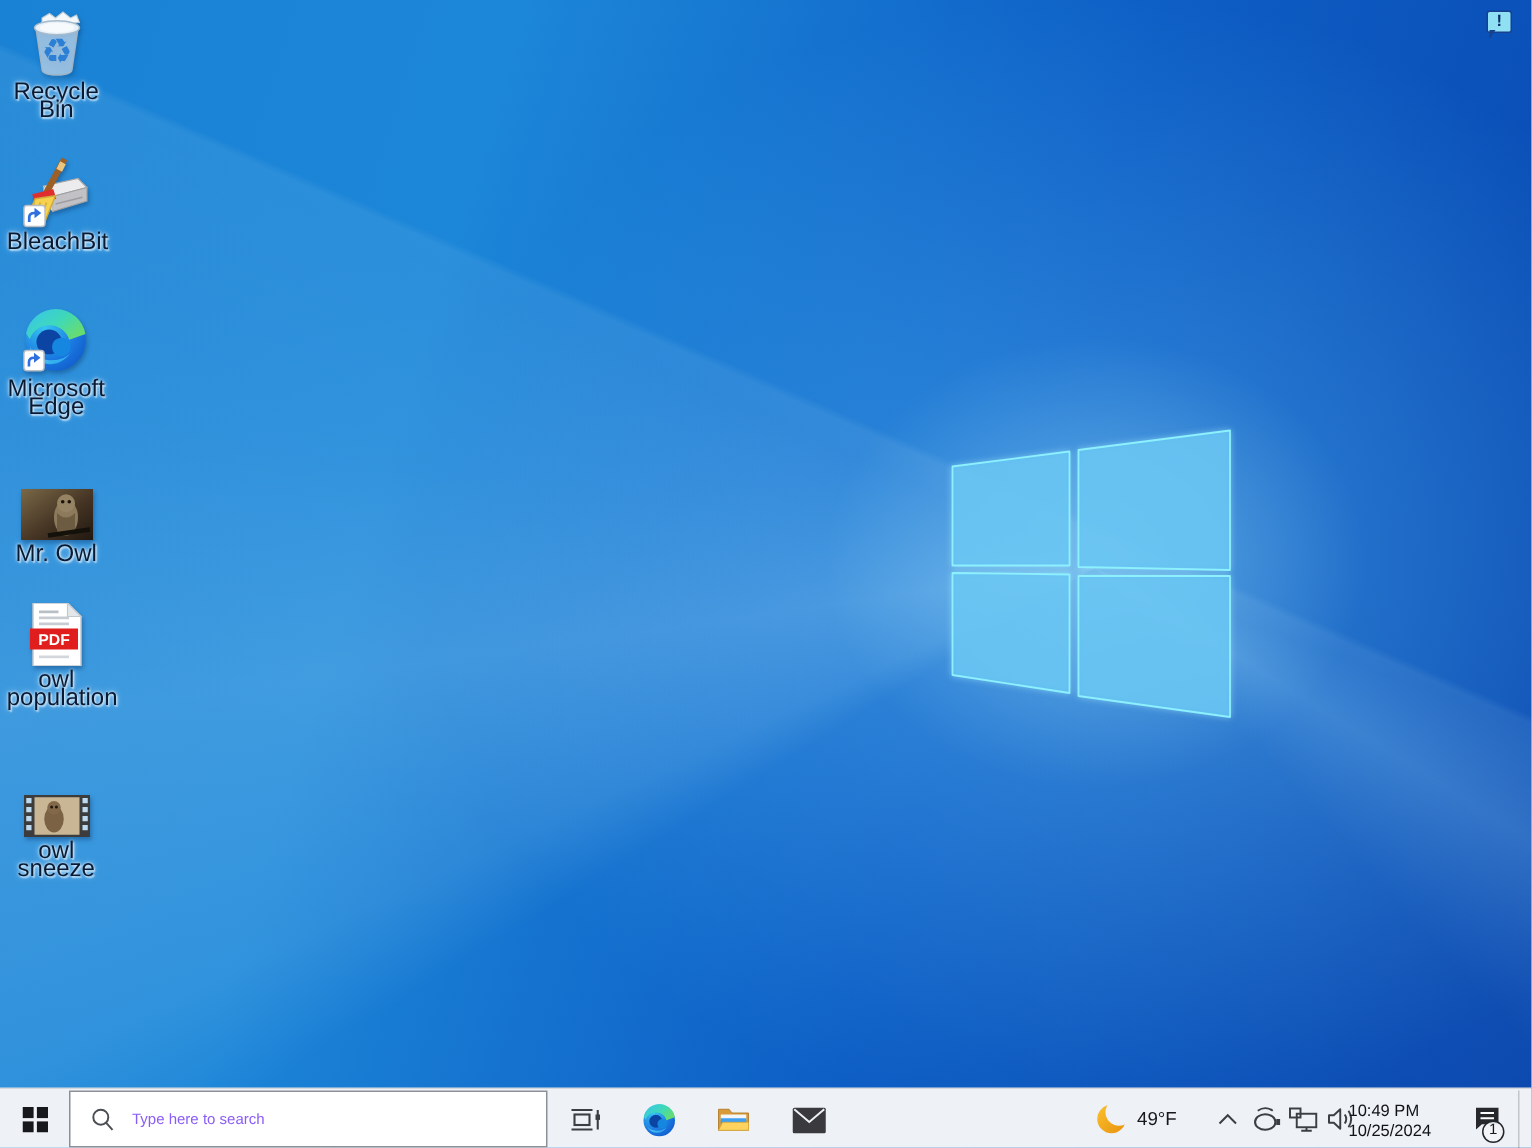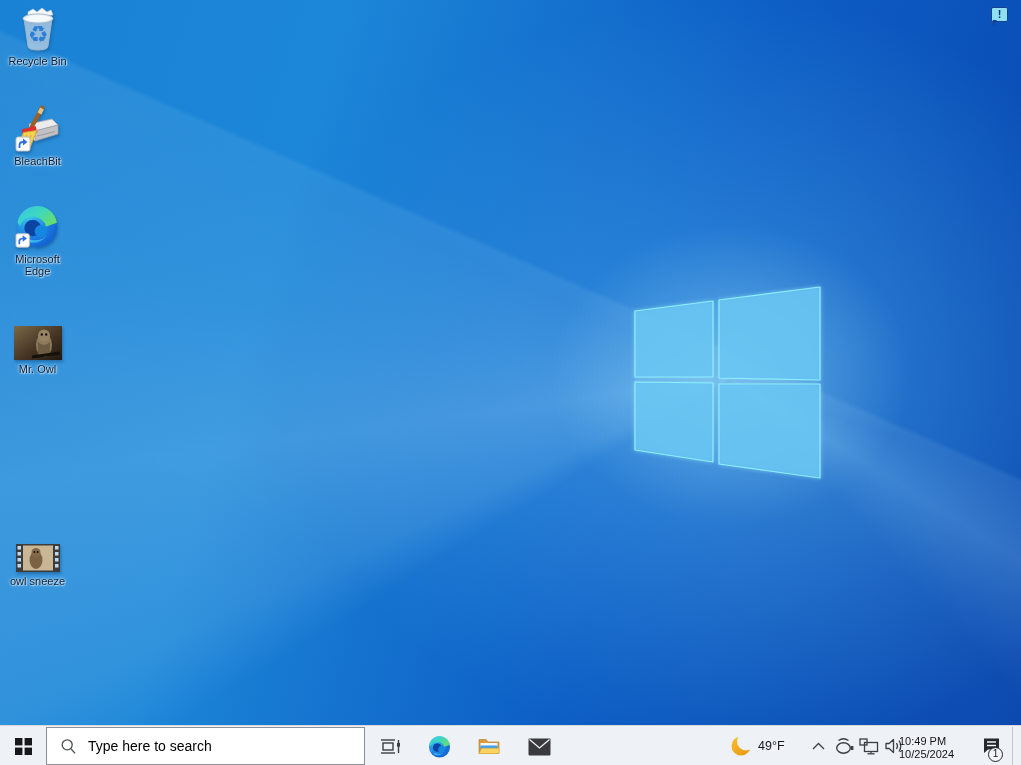--- a/index.html
+++ b/index.html
@@ -10,34 +10,34 @@
       radial-gradient(240px 200px at 71.5% 49%, rgba(190,245,255,.35), rgba(190,245,255,0) 75%),
       radial-gradient(640px 540px at 71.5% 49%, rgba(105,205,255,.40), rgba(105,205,255,0) 70%),
       conic-gradient(from 238deg at 71.5% 49.5%, rgba(255,255,255,0) 0deg, rgba(190,235,255,.13) 7deg, rgba(205,242,255,.20) 24deg, rgba(190,235,255,.09) 42deg, rgba(255,255,255,0) 57deg, rgba(255,255,255,0) 360deg),
       conic-gradient(from 110deg at 71.5% 49.5%, rgba(255,255,255,0) 0deg, rgba(170,225,255,.15) 12deg, rgba(255,255,255,0) 28deg, rgba(255,255,255,0) 360deg),
       linear-gradient(107deg, #1a82d4 0%, #1c86d8 28%, #0d5ec5 62%, #0845ad 100%);
   }
   .winlogo { position:absolute; left:627px; top:280px; }
   .winlogo polygon { fill:rgba(95,193,242,.78); stroke:#8df0fd; stroke-width:1.2; stroke-linejoin:round; }
 
   .dicon { position:absolute; left:0; width:75px; display:flex; flex-direction:column; align-items:center; }
-  .dicon .lbl { font-size:11px; line-height:11.5px; color:#0a1a33; text-align:center; margin-top:4px; width:66px;
+  .dicon .lbl { font-size:16px; line-height:11.5px; color:#0a1a33; text-align:center; margin-top:4px; width:66px;
      text-shadow:0 0 2px rgba(255,255,255,.9), 0 0 4px rgba(180,225,255,.95), 1px 1px 1px rgba(255,255,255,.55); }
   .shadowed { filter: drop-shadow(1px 2px 1.5px rgba(0,40,90,.35)); }
 
   .bubble { position:absolute; left:991px; top:7px; width:17px; height:15px; background:#8fe0f2; border:1.5px solid #17418f;
     border-radius:2px; color:#0a2a66; font-weight:bold; font-size:11px; text-align:center; line-height:12px; }
   .bubble:after { content:""; position:absolute; left:1px; top:12px; width:0; height:0;
     border-left:4px solid #17418f; border-bottom:6px solid transparent; }
 
   .taskbar { position:absolute; left:0; top:725px; width:1021px; height:40px; background:#eef1f6; border-top:1px solid rgba(0,0,0,.10); }
   .startbtn { position:absolute; left:0; top:1px; width:46px; height:39px; display:flex; align-items:center; justify-content:center; background:transparent; border:none; }
   .searchbox { position:absolute; left:46px; top:1px; width:319px; height:38px; background:#fff; border:1px solid #8a8f98; display:flex; align-items:center; }
   .searchbox .mag { margin-left:13px; }
-  .searchbox .ph { margin-left:11px; font-size:14px; color:#000000; }
+  .searchbox .ph { margin-left:11px; font-size:10px; color:#8b5cf6; }
   .ticon { position:absolute; top:1px; width:44px; height:39px; display:flex; align-items:center; justify-content:center; background:transparent; border:none; }
   .tray-item { position:absolute; display:flex; align-items:center; justify-content:center; background:transparent; border:none; }
   .temp { font-size:12.5px; color:#16181c; }
   .clock { position:absolute; left:899px; top:3px; width:64px; height:34px; font-size:11px; color:#101216; text-align:left; line-height:13px; background:transparent; border:none; font-family:"Liberation Sans",sans-serif; padding:4px 0 0 0; }
   .badge { position:absolute; left:988px; top:21px; width:15px; height:15px; border-radius:50%; background:rgba(242,244,247,.92); border:1.5px solid #23262b;
      font-size:10px; color:#16181c; text-align:center; line-height:12px; z-index:3;}
   .edgeline { position:absolute; left:1012px; top:1px; width:1px; height:39px; background:rgba(0,0,0,.18); }
 </style>
 </head>
 <body>
@@ -133,22 +133,35 @@
       <circle cx="30" cy="9" r="6" fill="#96836403"></circle>
       <circle cx="30" cy="9.5" r="6" fill="#968364"></circle>
       <circle cx="27.8" cy="8.5" r="1.2" fill="#1c140c"></circle>
       <circle cx="32.2" cy="8.5" r="1.2" fill="#1c140c"></circle>
       <path d="M24 16 Q30 22 36 16 L36 28 Q30 33 24 28 Z" fill="#6e5c42"></path>
       <line x1="18" y1="31" x2="46" y2="27" stroke="#14100a" stroke-width="3"></line>
     </svg>
     <div class="lbl">Mr. Owl</div>
   </div>
 
-
-  <div class="dicon" style="top:544px">
+  <div class="dicon" style="top:402px">
+    <svg class="shadowed" width="40" height="42" viewBox="0 0 40 42">
+      <path d="M4 0 H27 L36 9 V42 H4 Z" fill="#fff" stroke="#c3c8cd" stroke-width="1"></path>
+      <polygon points="27,0 36,9 27,9" fill="#e4e7ea" stroke="#c3c8cd" stroke-width=".8"></polygon>
+      <rect x="8" y="5" width="13" height="1.8" fill="#b9bfc6"></rect>
+      <rect x="8" y="9" width="20" height="1.8" fill="#c7ccd2"></rect>
+      <rect x="8" y="13" width="20" height="1.8" fill="#c7ccd2"></rect>
+      <rect x="2" y="17" width="32" height="14" fill="#e11e1e"></rect>
+      <text x="18" y="28" font-size="10.5" font-weight="bold" text-anchor="middle" fill="#fff" font-family="Liberation Sans">PDF</text>
+      <rect x="8" y="35" width="20" height="1.8" fill="#d3d7dc"></rect>
+    </svg>
+    <div class="lbl">owl population</div>
+  </div>
+
+  <div class="dicon" style="top:530px">
     <svg class="shadowed" width="44" height="28" viewBox="0 0 44 28">
       <rect width="44" height="28" fill="#3c3c3c"></rect>
       <rect x="7" y="1.5" width="30" height="25" fill="#c9b694"></rect>
       <ellipse cx="20" cy="16" rx="6.5" ry="9" fill="#7c6245"></ellipse>
       <circle cx="20" cy="8.5" r="4.5" fill="#84684a"></circle>
       <circle cx="18.4" cy="8" r="1" fill="#201812"></circle>
       <circle cx="21.6" cy="8" r="1" fill="#201812"></circle>
       <rect x="1.5" y="2" width="3.5" height="3.5" fill="#bcd9ef"></rect>
       <rect x="1.5" y="8" width="3.5" height="3.5" fill="#bcd9ef"></rect>
       <rect x="1.5" y="14" width="3.5" height="3.5" fill="#bcd9ef"></rect>

